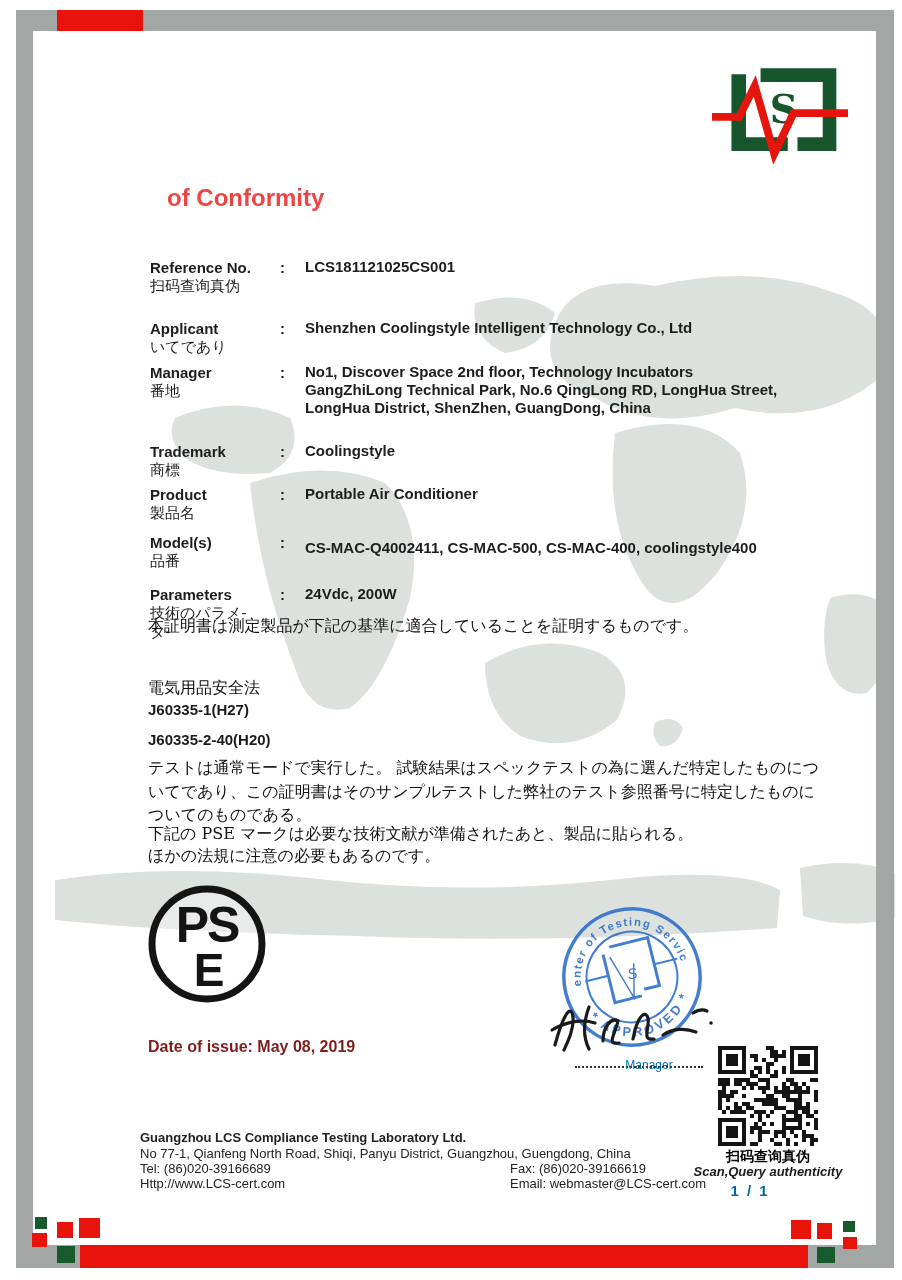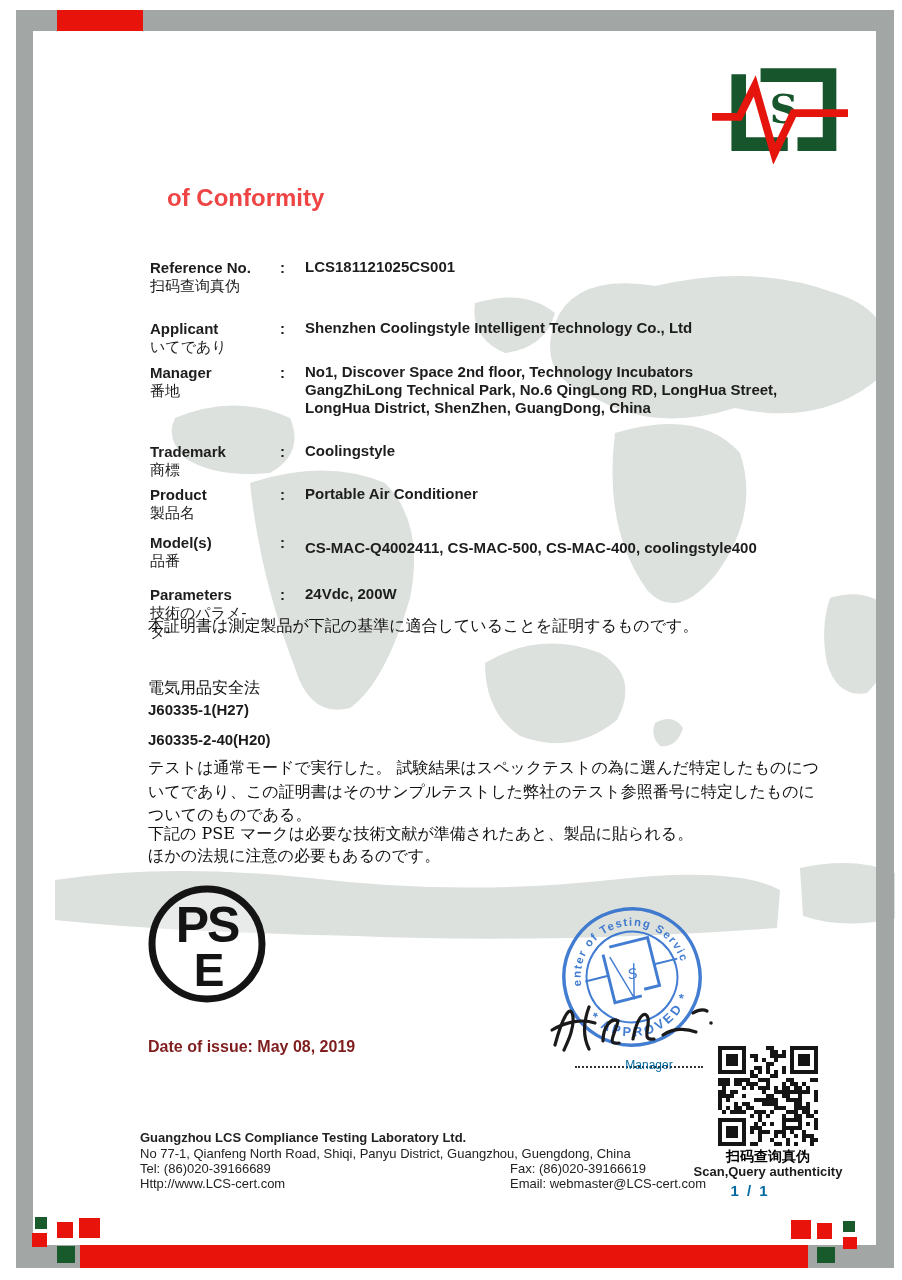--- a/index.html
+++ b/index.html
@@ -25,21 +25,21 @@
   .jpline{position:absolute;left:148px;font-family:"DejaVu Serif",serif;font-size:16px;color:#111;white-space:nowrap;}
   .stdline{position:absolute;left:148px;font-size:15px;font-weight:bold;color:#1b1b1b;}
   
   .fline{position:absolute;left:140px;font-size:13px;color:#222;white-space:nowrap;}
   .fcol2{position:absolute;left:322px;top:0;margin-left:48px;}
   
   .date-line{position:absolute;left:148px;top:1038px;font-size:16px;font-weight:bold;color:#7f1d1d;}
   .manager{position:absolute;left:594px;top:1058px;width:110px;text-align:center;font-size:12px;color:#0369a1;}
   .dotline{position:absolute;left:575px;top:1036px;width:128px;height:16px;border-bottom:2px dotted #333;}
   .qr-cap-cn{position:absolute;left:698px;top:1148px;width:140px;text-align:center;font-size:14px;font-weight:bold;color:#000000;}
-  .qr-cap-en{position:absolute;left:668px;top:1164px;width:200px;text-align:center;font-size:13px;font-weight:bold;color:#1b1b1b;}
+  .qr-cap-en{position:absolute;left:668px;top:1164px;width:200px;text-align:center;font-size:13px;font-weight:bold;color:#1b1b1b;font-style:italic;}
   .page-no{position:absolute;left:700px;top:1182px;width:100px;text-align:center;font-size:15px;font-weight:bold;letter-spacing:2px;color:#0369a1;}
   svg{display:block;}.z2{z-index:2}.z3{z-index:3}.z4{z-index:4}.z5{z-index:5}
 </style>
 </head>
 <body>
 
 <div class="page">
 
   <svg class="abs" style="left:55px;top:268px;width:845px;height:745px;pointer-events:none;" viewBox="0 0 845 745">
     <g fill="#dce1dd">

